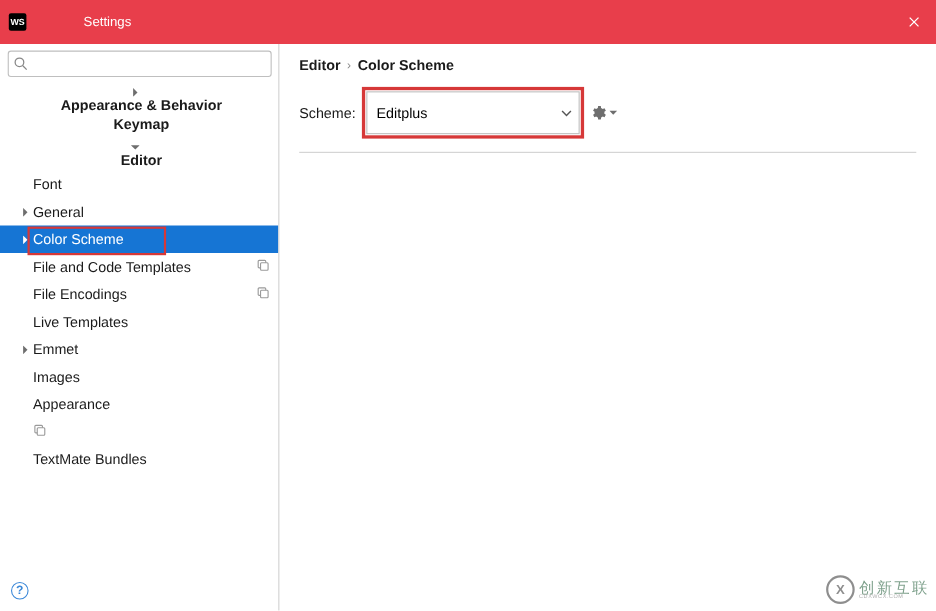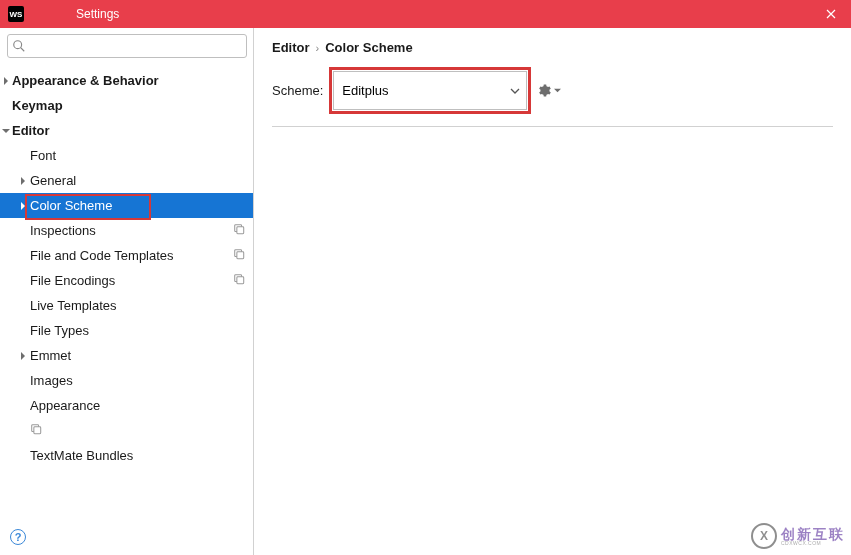--- a/index.html
+++ b/index.html
@@ -1,38 +1,38 @@
 <!DOCTYPE html>
 <html><head>
 <meta charset="utf-8">
 <style>
 * { margin: 0; padding: 0; box-sizing: border-box; font-family: "Segoe UI", Arial, sans-serif; }
 body { width: 851px; height: 555px; overflow: hidden; background: #fff; position: relative; }
 
-.titlebar { height: 28px; background: #e83e4b; color: #fff; display: flex; align-items: center; padding: 0 8px; font-size: 12px; }
+.titlebar { height: 40px; background: #e83e4b; color: #fff; display: flex; align-items: center; padding: 0 8px; font-size: 12px; }
 .titlebar .app-icon { width: 16px; height: 16px; background: #000; color: #fff; font-size: 8px; font-weight: bold; display: flex; align-items: center; justify-content: center; margin-right: 8px; border-radius: 2px; }
 .titlebar .title { flex: 1; margin-left: 44px; }
 .titlebar .close { width: 40px; height: 28px; display: flex; align-items: center; justify-content: center; cursor: pointer; margin-right: -8px; }
 .titlebar .close svg { width: 10px; height: 10px; }
 
 .content { display: flex; height: calc(100% - 28px); }
 
 .sidebar { width: 254px; border-right: 1px solid #d1d1d1; display: flex; flex-direction: column; background: #fff; }
 .search-wrap { padding: 6px 7px; }
 .search { width: 240px; height: 24px; border: 1px solid #bfbfbf; border-radius: 3px; display: flex; align-items: center; padding: 0 4px; }
 .search svg { width: 14px; height: 14px; color: #888; flex-shrink: 0; }
 .search input { border: none; outline: none; flex: 1; font-size: 12px; margin-left: 4px; }
 
 .tree { flex: 1; overflow: auto; font-size: 13px; color: #1a1a1a; padding-top: 4px; }
 .tree-item { height: 25px; display: flex; align-items: center; padding-right: 8px; cursor: pointer; position: relative; }
 .tree-item .arrow { width: 16px; display: flex; align-items: center; justify-content: center; color: #6e6e6e; flex-shrink: 0; }
 .tree-item .arrow svg { width: 8px; height: 8px; }
 .tree-item .label { flex: 1; white-space: nowrap; }
 .tree-item .copy-icon { color: #9a9a9a; }
-.tree-item.level-0 { padding-left: 12px; font-weight: 600; }
+.tree-item.level-0 { padding-left: 12px; font-weight: 600; flex-direction: column; }
 .tree-item.level-1 { padding-left: 30px; }
 .tree-item.level-0 .arrow { margin-left: -12px; width: 12px; }
 .tree-item.level-1 .arrow { margin-left: -14px; width: 14px; }
 .tree-item.selected { background: #1675d4; color: #fff; }
 .tree-item.selected .arrow { color: #fff; }
 .tree-item.highlighted::after {
   content: ''; position: absolute; left: 25px; top: 1px; width: 122px; height: 22px;
   border: 2px solid #d63838; pointer-events: none;
 }
 
@@ -50,21 +50,21 @@
 .gear-btn svg.gear { width: 15px; height: 15px; }
 .gear-btn svg.caret { width: 7px; height: 7px; }
 
 .divider { height: 1px; background: #d1d1d1; margin-top: 16px; }
 
 .help-icon { position: absolute; left: 10px; bottom: 10px; width: 16px; height: 16px; border-radius: 50%; border: 1.5px solid #3b88d8; color: #3b88d8; font-size: 11px; font-weight: bold; display: flex; align-items: center; justify-content: center; cursor: pointer; }
 
 .watermark { position: absolute; right: 6px; bottom: 6px; display: flex; align-items: center; gap: 4px; opacity: 0.55; }
 .watermark .wm-logo { width: 26px; height: 26px; border: 2px solid #333; border-radius: 50%; display: flex; align-items: center; justify-content: center; font-size: 12px; font-weight: bold; color: #333; }
 .watermark .wm-text { display: flex; flex-direction: column; line-height: 1; }
-.watermark .wm-main { font-size: 14px; font-weight: bold; color: #4c1d95; letter-spacing: 2px; text-align: right; }
+.watermark .wm-main { font-size: 14px; font-weight: normal; color: #14532d; letter-spacing: 2px; text-align: right; }
 .watermark .wm-sub { font-size: 5px; color: #666; letter-spacing: 0.5px; }
 </style>
 </head>
 <body>
 
 <div class="titlebar">
   <div class="app-icon">WS</div>
   <div class="title">Settings</div>
   <div class="close">
     <svg viewBox="0 0 10 10">
@@ -120,49 +120,37 @@
         <div class="tree-item level-1 selected highlighted">
           <span class="arrow">
             <svg viewBox="0 0 8 8">
               <path d="M2 0 L6 4 L2 8z" fill="currentColor"></path>
             </svg>
           </span>
           <span class="label">Color Scheme</span>
         </div>
         <div class="tree-item level-1">
           <span class="arrow"></span>
-          <span class="label">Inspections</span>
-          <span class="copy-icon"><svg width="12" height="12" viewBox="0 0 14 14">
-              <rect x="2" y="2" width="8" height="8" rx="1" fill="none" stroke="currentColor" stroke-width="1.2"></rect>
-              <rect x="4.5" y="4.5" width="8" height="8" rx="1" fill="#fff" stroke="currentColor" stroke-width="1.2"></rect>
-            </svg></span>
-        </div>
-        <div class="tree-item level-1">
-          <span class="arrow"></span>
           <span class="label">File and Code Templates</span>
           <span class="copy-icon"><svg width="12" height="12" viewBox="0 0 14 14">
               <rect x="2" y="2" width="8" height="8" rx="1" fill="none" stroke="currentColor" stroke-width="1.2"></rect>
               <rect x="4.5" y="4.5" width="8" height="8" rx="1" fill="#fff" stroke="currentColor" stroke-width="1.2"></rect>
             </svg></span>
         </div>
         <div class="tree-item level-1">
           <span class="arrow"></span>
           <span class="label">File Encodings</span>
           <span class="copy-icon"><svg width="12" height="12" viewBox="0 0 14 14">
               <rect x="2" y="2" width="8" height="8" rx="1" fill="none" stroke="currentColor" stroke-width="1.2"></rect>
               <rect x="4.5" y="4.5" width="8" height="8" rx="1" fill="#fff" stroke="currentColor" stroke-width="1.2"></rect>
             </svg></span>
         </div>
         <div class="tree-item level-1">
           <span class="arrow"></span>
           <span class="label">Live Templates</span>
-        </div>
-        <div class="tree-item level-1">
-          <span class="arrow"></span>
-          <span class="label">File Types</span>
         </div>
         <div class="tree-item level-1">
           <span class="arrow">
             <svg viewBox="0 0 8 8">
               <path d="M2 0 L6 4 L2 8z" fill="currentColor"></path>
             </svg>
           </span>
           <span class="label">Emmet</span>
         </div>
         <div class="tree-item level-1">

